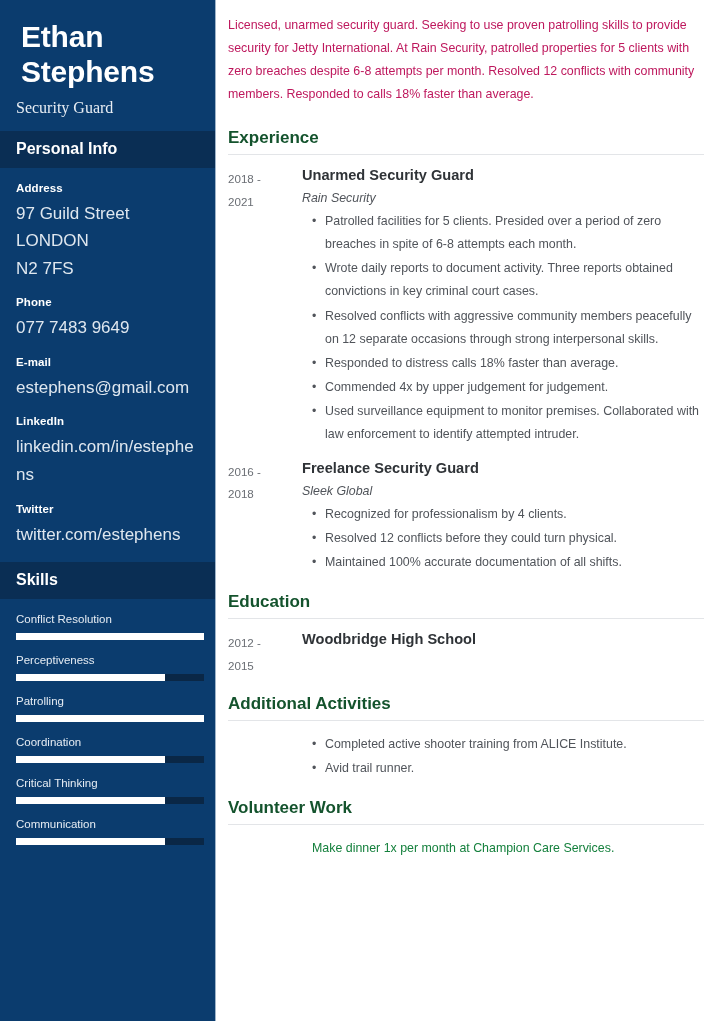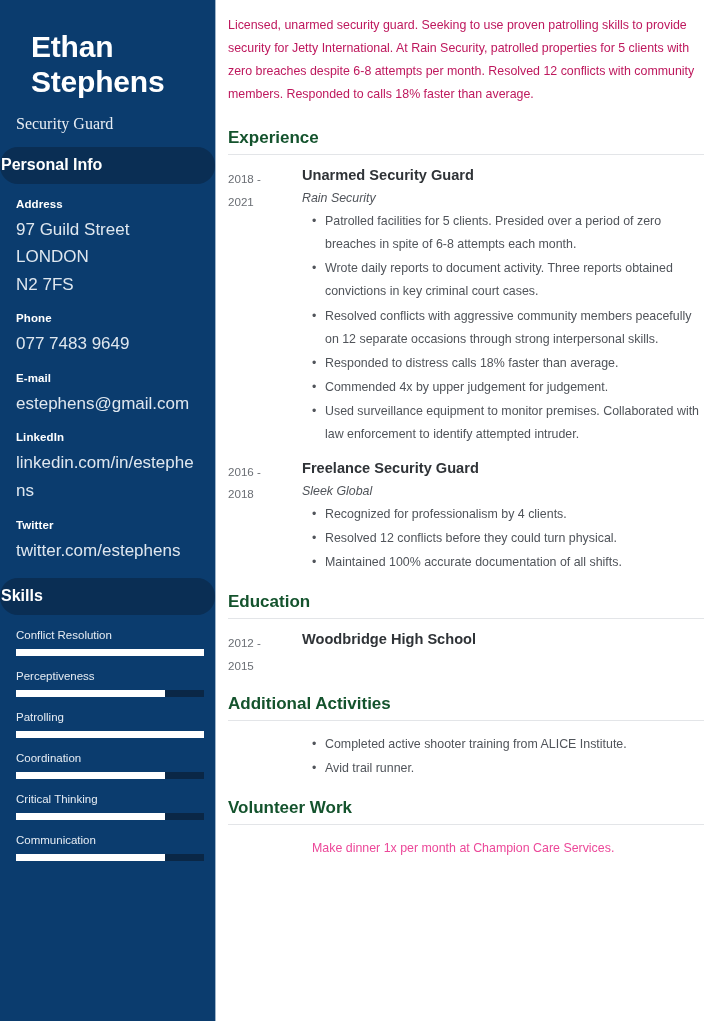--- a/index.html
+++ b/index.html
@@ -35,36 +35,35 @@
   }
   .identity {
     padding: 14px 16px 14px 16px;
   }
   .name {
     font-size: 30px;
     line-height: 1.18;
     font-weight: bold;
     letter-spacing: -0.2px;
     color: #ffffff;
-    margin: 15px;
+    margin: 5px;
   }
   .job-title {
     font-size: 16px;
     color: #e9eef4;
     margin-top: 9px;
     font-weight: normal;
     font-family: Liberation Serif, serif;
   }
   .side-section-head {
     background: #0a2e54;
-    padding: 9px 16px 10px 1px;
+    padding: 9px 16px 10px 16px;
     font-size: 16px;
     font-weight: bold;
     color: #ffffff;
-    border-radius: 18px;
   }
   .side-body {
     padding: 14px 16px 0 16px;
   }
   .info-block {
     margin-bottom: 14px;
   }
   .info-label {
     font-size: 11.5px;
     font-weight: bold;
@@ -177,21 +176,21 @@
     content: "\2022";
     position: absolute;
     left: 0;
     top: 0;
     color: #50545a;
     font-size: 12.4px;
   }
   .plain-text {
     font-size: 12.4px;
     line-height: 1.86;
-    color: #ec4899;
+    color: #15803d;
     padding-left: 10px;
   }
   .entry.no-dates .entry-body {
     padding-left: 0;
   }
 </style>
 </head>
 <body>
 
 <div class="page">

